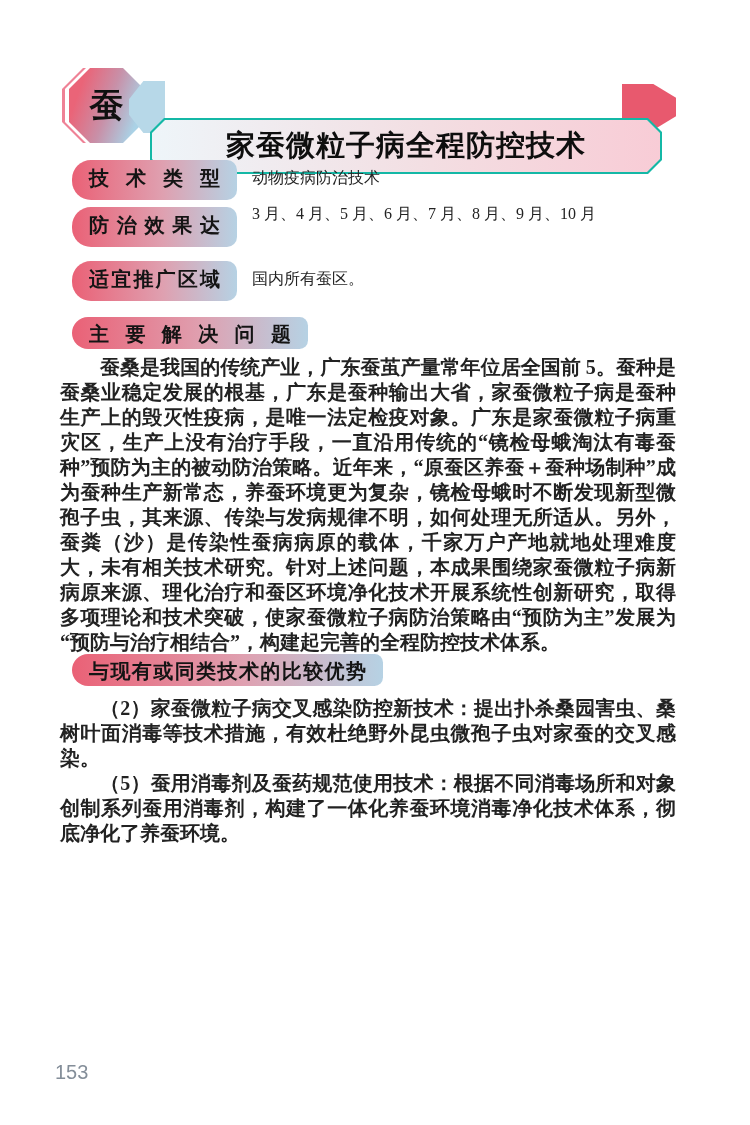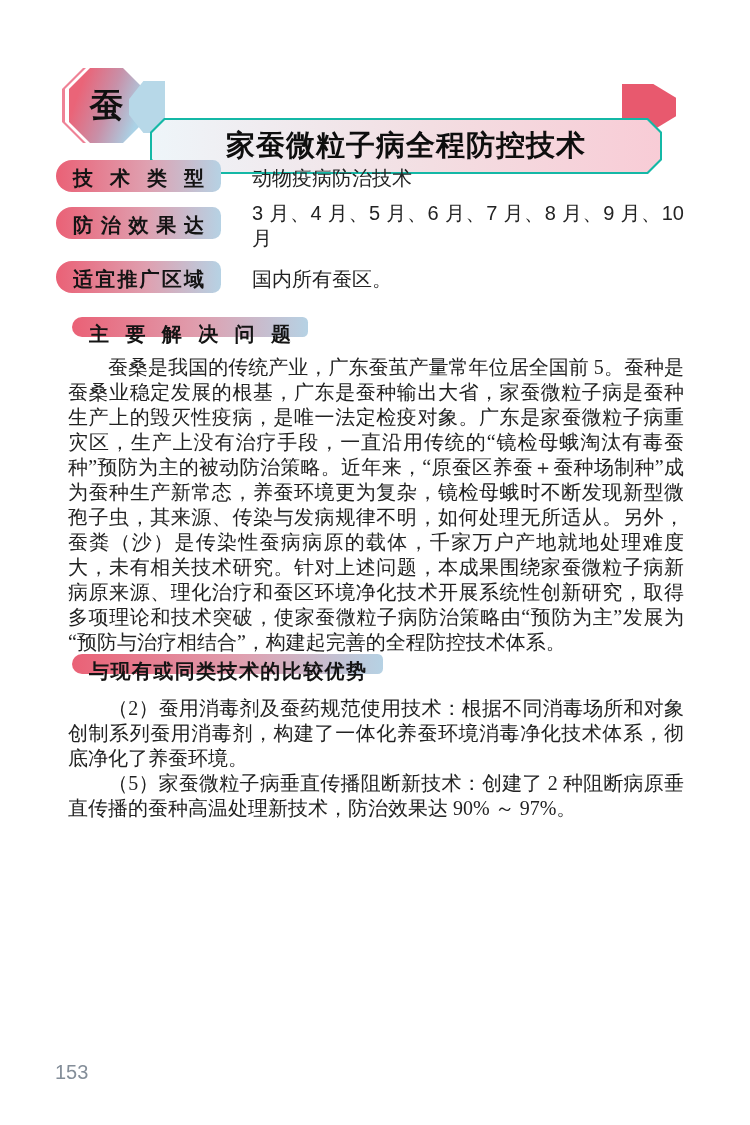--- a/index.html
+++ b/index.html
@@ -43,34 +43,35 @@
   .page-title{font-size:29px;font-weight:900;letter-spacing:1px;color:#0e0e0e;}
 
   
   .pill{
     background:linear-gradient(90deg,#ea6176,#dfa0b0 55%,#b6d2e4);
     border-radius:19px 10px 10px 19px;
     color:#141414;font-weight:700;font-size:20px;
     box-sizing:border-box;padding:0 17px;
     text-align:justify;text-align-last:justify;
   }
-  .pill-info{left:56px;width:165px;height:32px;line-height:36px;}
-  .pill-head{left:72px;height:20px;line-height:34px;}
+  .pill-info{left:72px;width:165px;height:40px;line-height:36px;}
+  .pill-head{left:72px;height:32px;line-height:34px;}
 
   
   .val{
     left:252px;color:#232323;
-    font-family:Liberation Sans, sans-serif;
-    font-size:20px;
+    font-family:Liberation Serif, serif;
+    font-size:16px;
   }
   .bodytext{
-    left:68px;width:616px;color:#222222;
+    left:60px;width:616px;color:#222222;
     font-family:"Liberation Serif","DejaVu Serif",serif;
     font-size:20px;line-height:25px;
     text-align:justify;
+    font-weight:bold;
   }
   .bodytext p{margin:0;text-indent:2em;}
 
   .page-num{left:55px;top:1061px;color:#848e99;font-size:20px;}
 </style>
 </head>
 <body>
 
 <div class="abs badge-outline oct"></div>
 <div class="abs badge-gap oct"></div>
@@ -97,17 +98,17 @@
 
 <div class="abs pill pill-head" style="top:317px;width:236px;">主要解决问题</div>
 
 <div class="abs bodytext" style="top:355px;">
   <p>蚕桑是我国的传统产业，广东蚕茧产量常年位居全国前 5。蚕种是蚕桑业稳定发展的根基，广东是蚕种输出大省，家蚕微粒子病是蚕种生产上的毁灭性疫病，是唯一法定检疫对象。广东是家蚕微粒子病重灾区，生产上没有治疗手段，一直沿用传统的“镜检母蛾淘汰有毒蚕种”预防为主的被动防治策略。近年来，“原蚕区养蚕＋蚕种场制种”成为蚕种生产新常态，养蚕环境更为复杂，镜检母蛾时不断发现新型微孢子虫，其来源、传染与发病规律不明，如何处理无所适从。另外，蚕粪（沙）是传染性蚕病病原的载体，千家万户产地就地处理难度大，未有相关技术研究。针对上述问题，本成果围绕家蚕微粒子病新病原来源、理化治疗和蚕区环境净化技术开展系统性创新研究，取得多项理论和技术突破，使家蚕微粒子病防治策略由“预防为主”发展为“预防与治疗相结合”，构建起完善的全程防控技术体系。</p>
 </div>
 
 <div class="abs pill pill-head" style="top:654px;width:311px;">与现有或同类技术的比较优势</div>
 
 <div class="abs bodytext" style="top:696px;">
-  <p>（2）蚕用消毒剂及蚕药规范使用技术：根据不同消毒场所和对象创制系列蚕用消毒剂，构建了一体化养蚕环境消毒净化技术体系，彻底净化了养蚕环境。</p>
-  <p>（5）家蚕微粒子病垂直传播阻断新技术：创建了 2 种阻断病原垂直传播的蚕种高温处理新技术，防治效果达 90% ～ 97%。</p>
+  <p>（2）家蚕微粒子病交叉感染防控新技术：提出扑杀桑园害虫、桑树叶面消毒等技术措施，有效杜绝野外昆虫微孢子虫对家蚕的交叉感染。</p>
+  <p>（5）蚕用消毒剂及蚕药规范使用技术：根据不同消毒场所和对象创制系列蚕用消毒剂，构建了一体化养蚕环境消毒净化技术体系，彻底净化了养蚕环境。</p>
 </div>
 
 <div class="abs page-num">153</div>
 
 </body></html>

